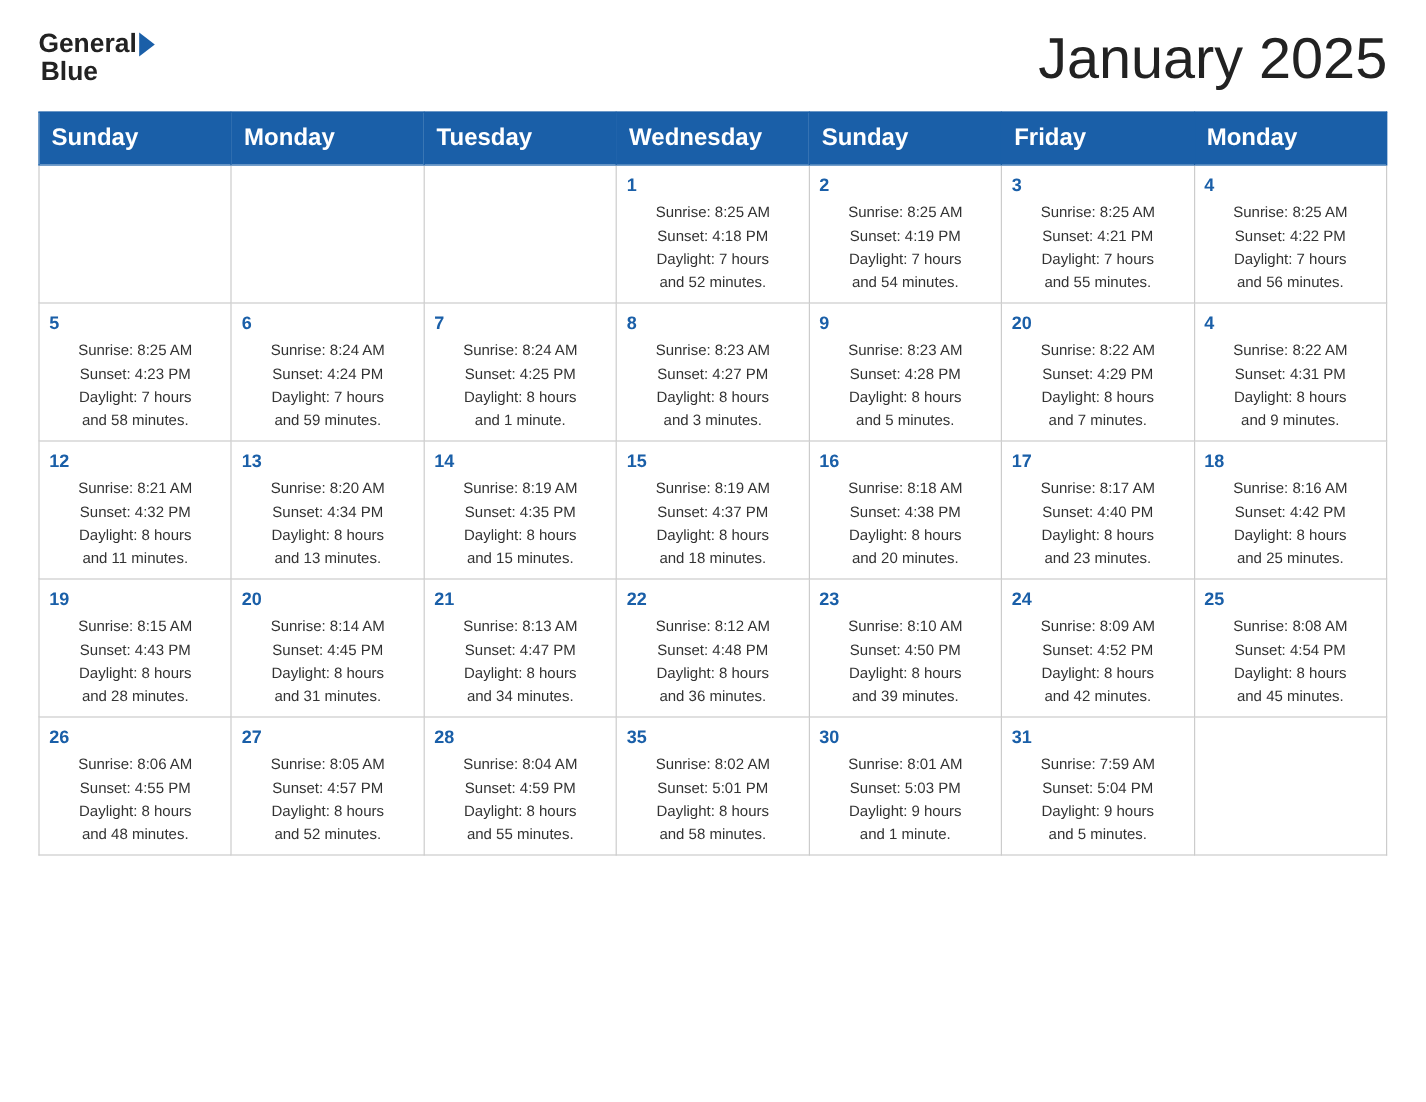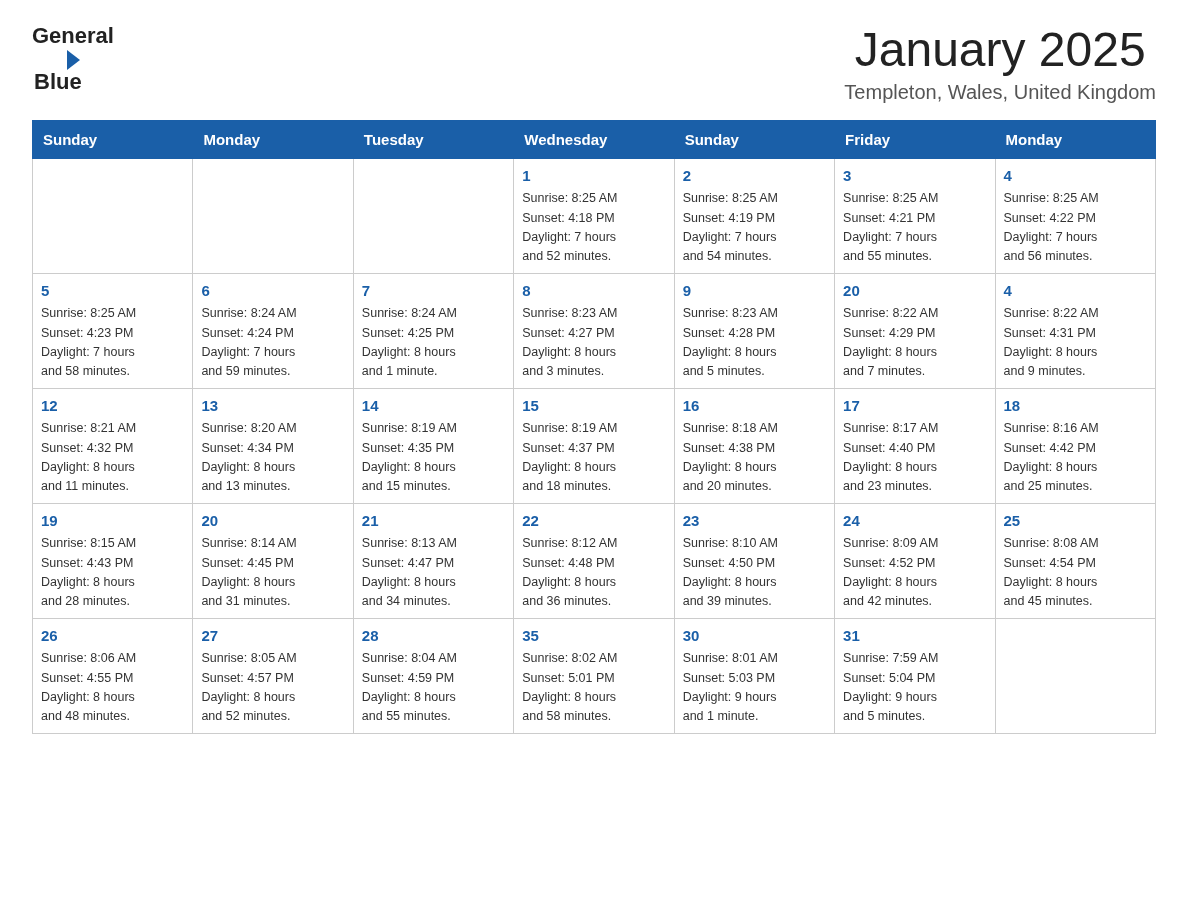--- a/index.html
+++ b/index.html
@@ -52,21 +52,21 @@
       margin-top: 4px;
     }
     .calendar {
       width: 100%;
       border-collapse: collapse;
       border: 1px solid #bbb;
     }
     .calendar thead th {
       background-color: #1a5fa8;
       color: #fff;
-      font-size: 15px;
+      font-size: 20px;
       font-weight: bold;
       padding: 10px 10px;
       text-align: left;
       border: 1px solid #1a5fa8;
     }
     .calendar tbody td {
       vertical-align: top;
       border: 1px solid #ccc;
       padding: 6px 8px;
       width: 14.28%;
@@ -78,44 +78,44 @@
       font-size: 15px;
       font-weight: bold;
       color: #1a5fa8;
       display: block;
       margin-bottom: 2px;
     }
     .day-info {
       color: #333;
       font-size: 12.5px;
       line-height: 1.55;
+      text-align: center;
     }
     .empty-cell {
       background: #fff;
     }
     .calendar tbody tr td {
       height: 110px;
     }
   </style>
 </head>
 <body>
 
 <div class="header">
   <div class="logo">
     <div style="display:flex;flex-direction:column;line-height:1.1;">
-      <div style="display:flex;align-items:center;flex-direction:column;">
+      <div style="display:flex;align-items:center;">
         <span class="logo-text">General</span>
         <div class="logo-arrow"></div>
       </div>
       <span class="logo-text blue" style="margin-left:2px;">Blue</span>
     </div>
   </div>
   <div class="title-block">
     <div class="month-title">January 2025</div>
-    <div class="location">Templeton, Wales, United Kingdom</div>
   </div>
 </div>
 
 <table class="calendar">
   <thead>
     <tr>
     <th>Sunday</th>
         <th>Monday</th>
         <th>Tuesday</th>
         <th>Wednesday</th>

